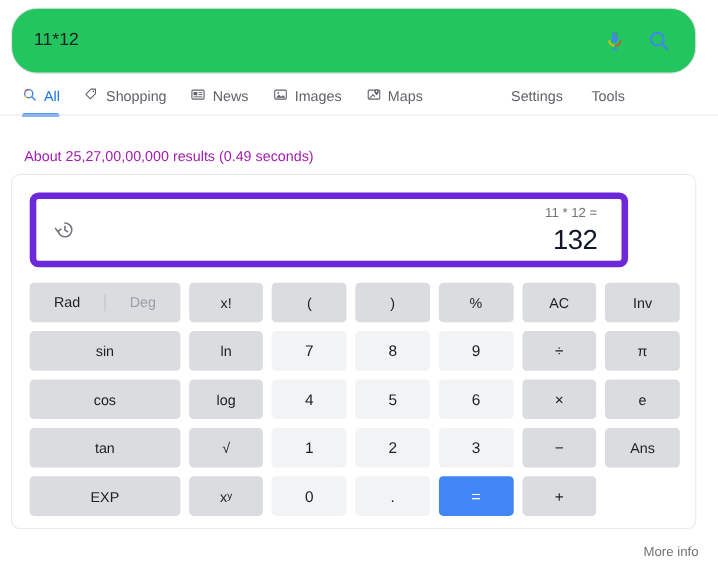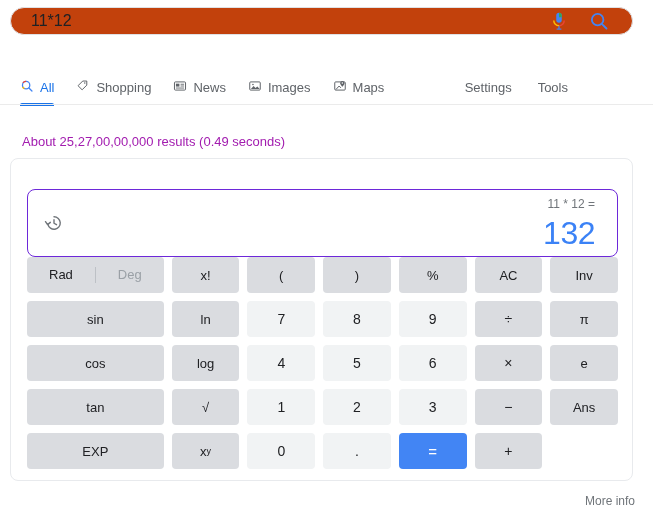--- a/index.html
+++ b/index.html
@@ -15,25 +15,25 @@
     overflow: hidden;
     position: relative;
   }
 
   
   .searchbar-wrap {
     position: absolute;
     left: 10px;
     top: 7px;
     width: 623px;
-    height: 28px;
+    height: 60px;
     box-sizing: border-box;
     border: 1px solid #dfe1e5;
     border-radius: 24px;
-    background: #c2410c;
+    background: #22c55e;
     display: flex;
     align-items: center;
     justify-content: center;
   }
   .search-input {
     flex: 1;
     border: none;
     outline: none;
     background: transparent;
     font-family: "Liberation Sans", sans-serif;
@@ -129,50 +129,49 @@
     box-sizing: border-box;
     background: #fff;
     border: 1px solid #e8eaed;
     border-radius: 8px;
   }
 
   .display {
     position: absolute;
     left: 16px;
     top: 16px;
-    width: 591px;
+    width: 544px;
     height: 68px;
     box-sizing: border-box;
-    border: 1px solid #6d28d9;
+    border: 6px solid #6d28d9;
     border-radius: 8px;
     display: flex;
     align-items: center;
-    margin-top: 14px;
   }
   .history-icon {
     margin-left: 16px;
     flex: 0 0 auto;
     display: flex;
     align-items: center;
     cursor: pointer;
   }
   .display-values {
     margin-left: auto;
     margin-right: 22px;
     text-align: right;
     line-height: 1;
   }
   .expression {
     font-size: 12px;
     color: #70757a;
     margin-bottom: 7px;
   }
   .result {
-    font-size: 32px;
-    color: #3b82f6;
+    font-size: 25px;
+    color: #0f172a;
     letter-spacing: -0.5px;
   }
 
   
   .keypad {
     position: absolute;
     left: 16px;
     top: 98px;
     width: 591px;
     display: grid;

